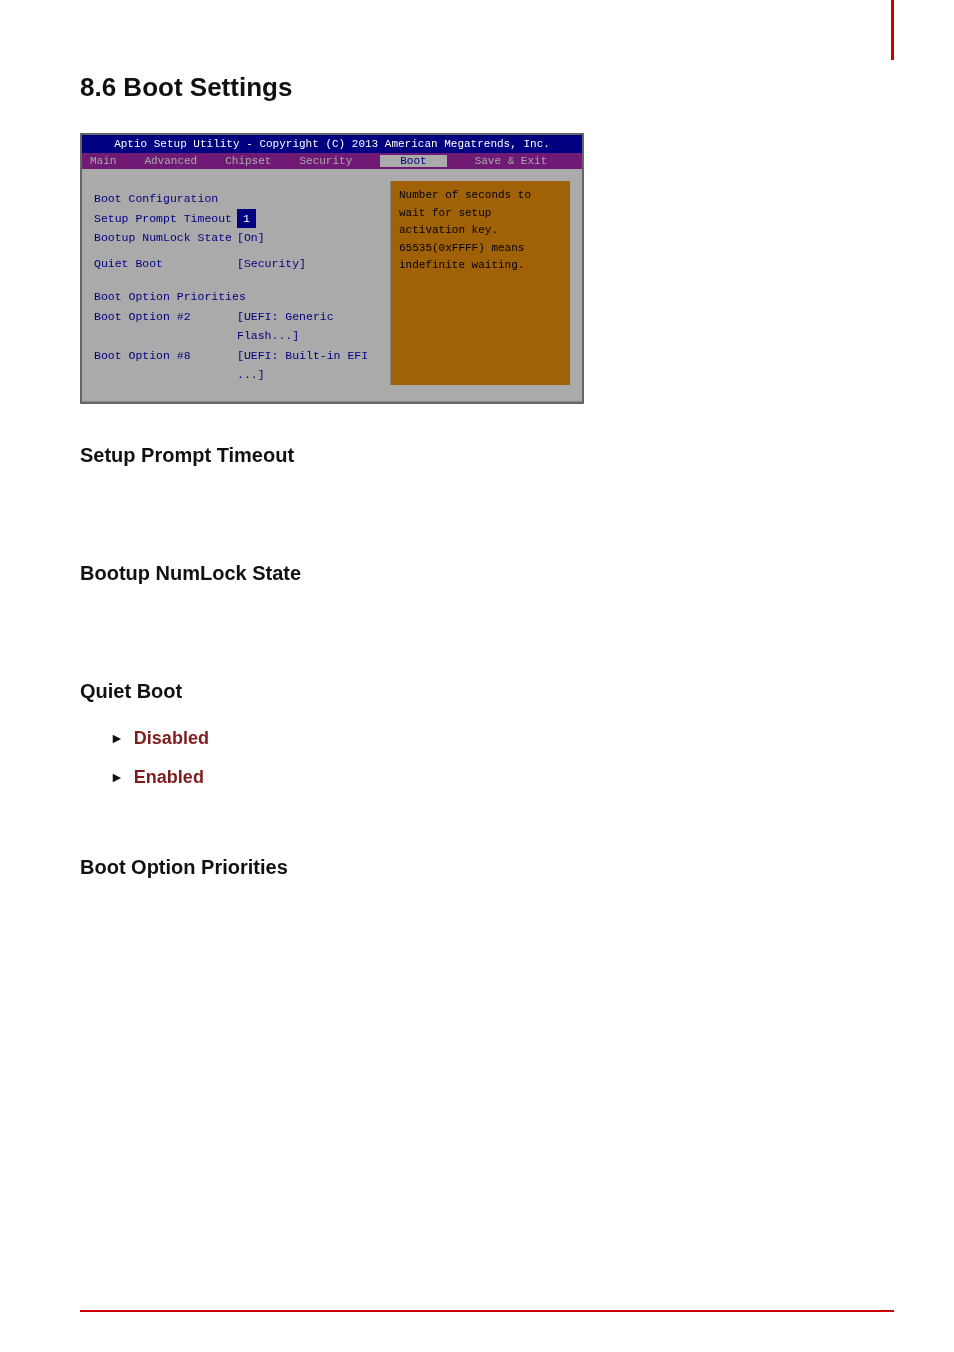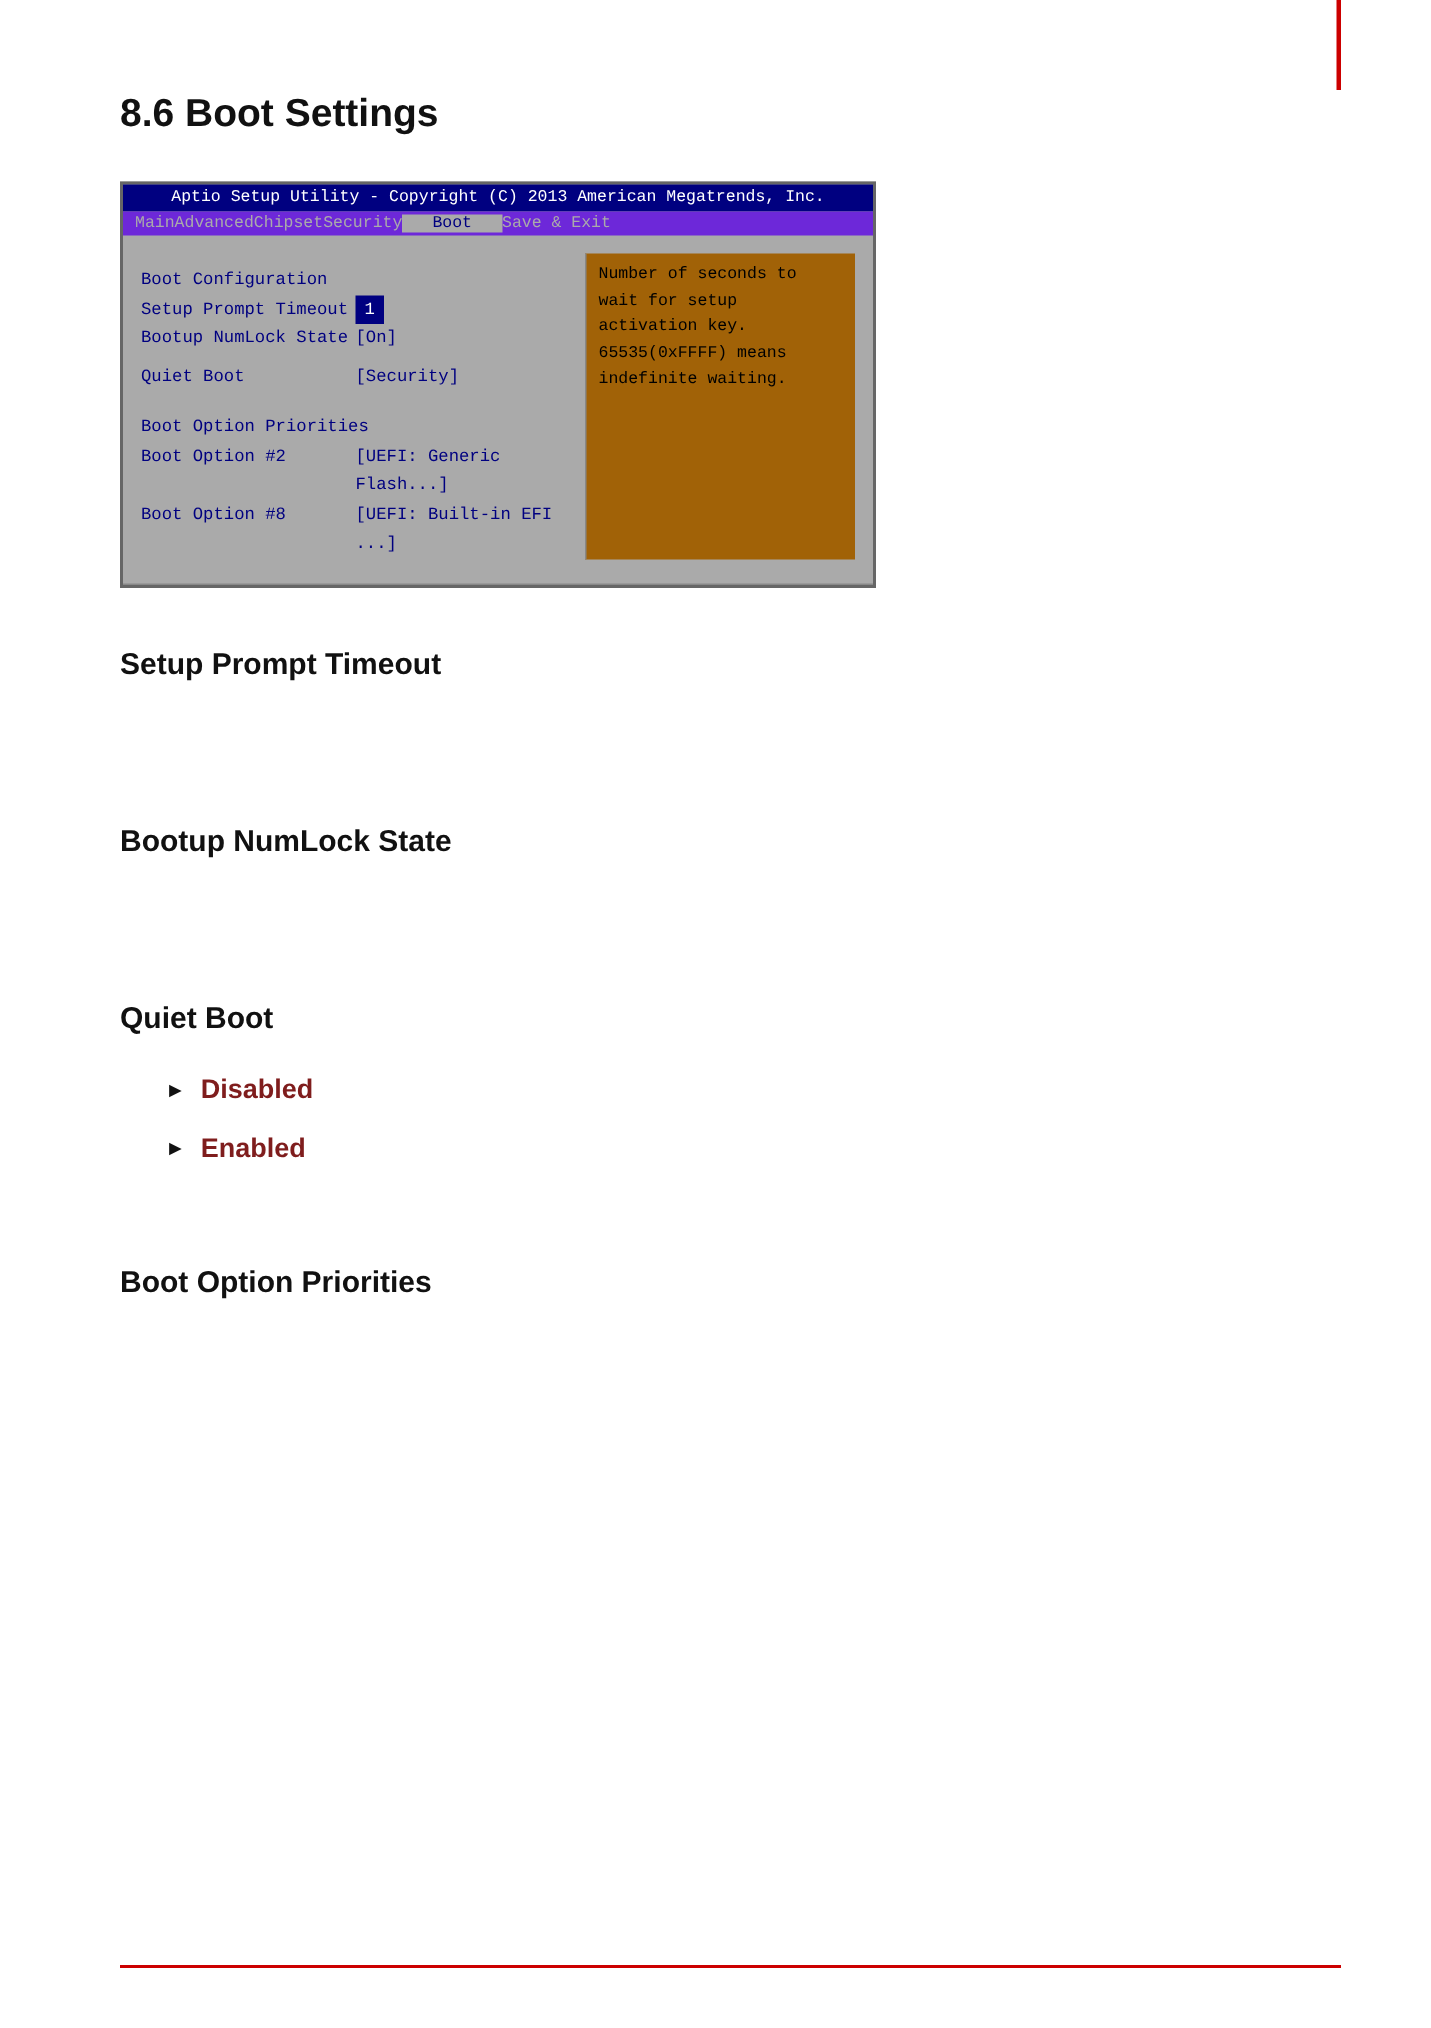--- a/index.html
+++ b/index.html
@@ -20,21 +20,21 @@
       width: 3px;
       height: 60px;
       background: #cc0000;
     }
 
     .section-title {
       font-size: 26px;
       font-weight: bold;
       color: #111;
       margin-bottom: 30px;
-      margin-top: 20px;
+      margin-top: 32px;
     }
 
     
     .bios-box {
       background: #aaaaaa;
       border: 2px solid #666;
       width: 504px;
       margin-bottom: 40px;
       font-family: 'Courier New', Courier, monospace;
       font-size: 12px;
@@ -42,26 +42,26 @@
 
     .bios-titlebar {
       background: #000080;
       color: #ffffff;
       text-align: center;
       padding: 3px 6px;
       font-size: 11px;
     }
 
     .bios-menubar {
-      background: #6d28d9;
+      background: #701a75;
       color: #aaaaaa;
       padding: 2px 8px;
       font-size: 11px;
       display: flex;
-      gap: 0;
+      gap: 28px;
     }
 
     .bios-menubar span {
       cursor: default;
     }
 
     .bios-menubar .active {
       background: #aaaaaa;
       color: #000080;
       padding: 0 20px;

